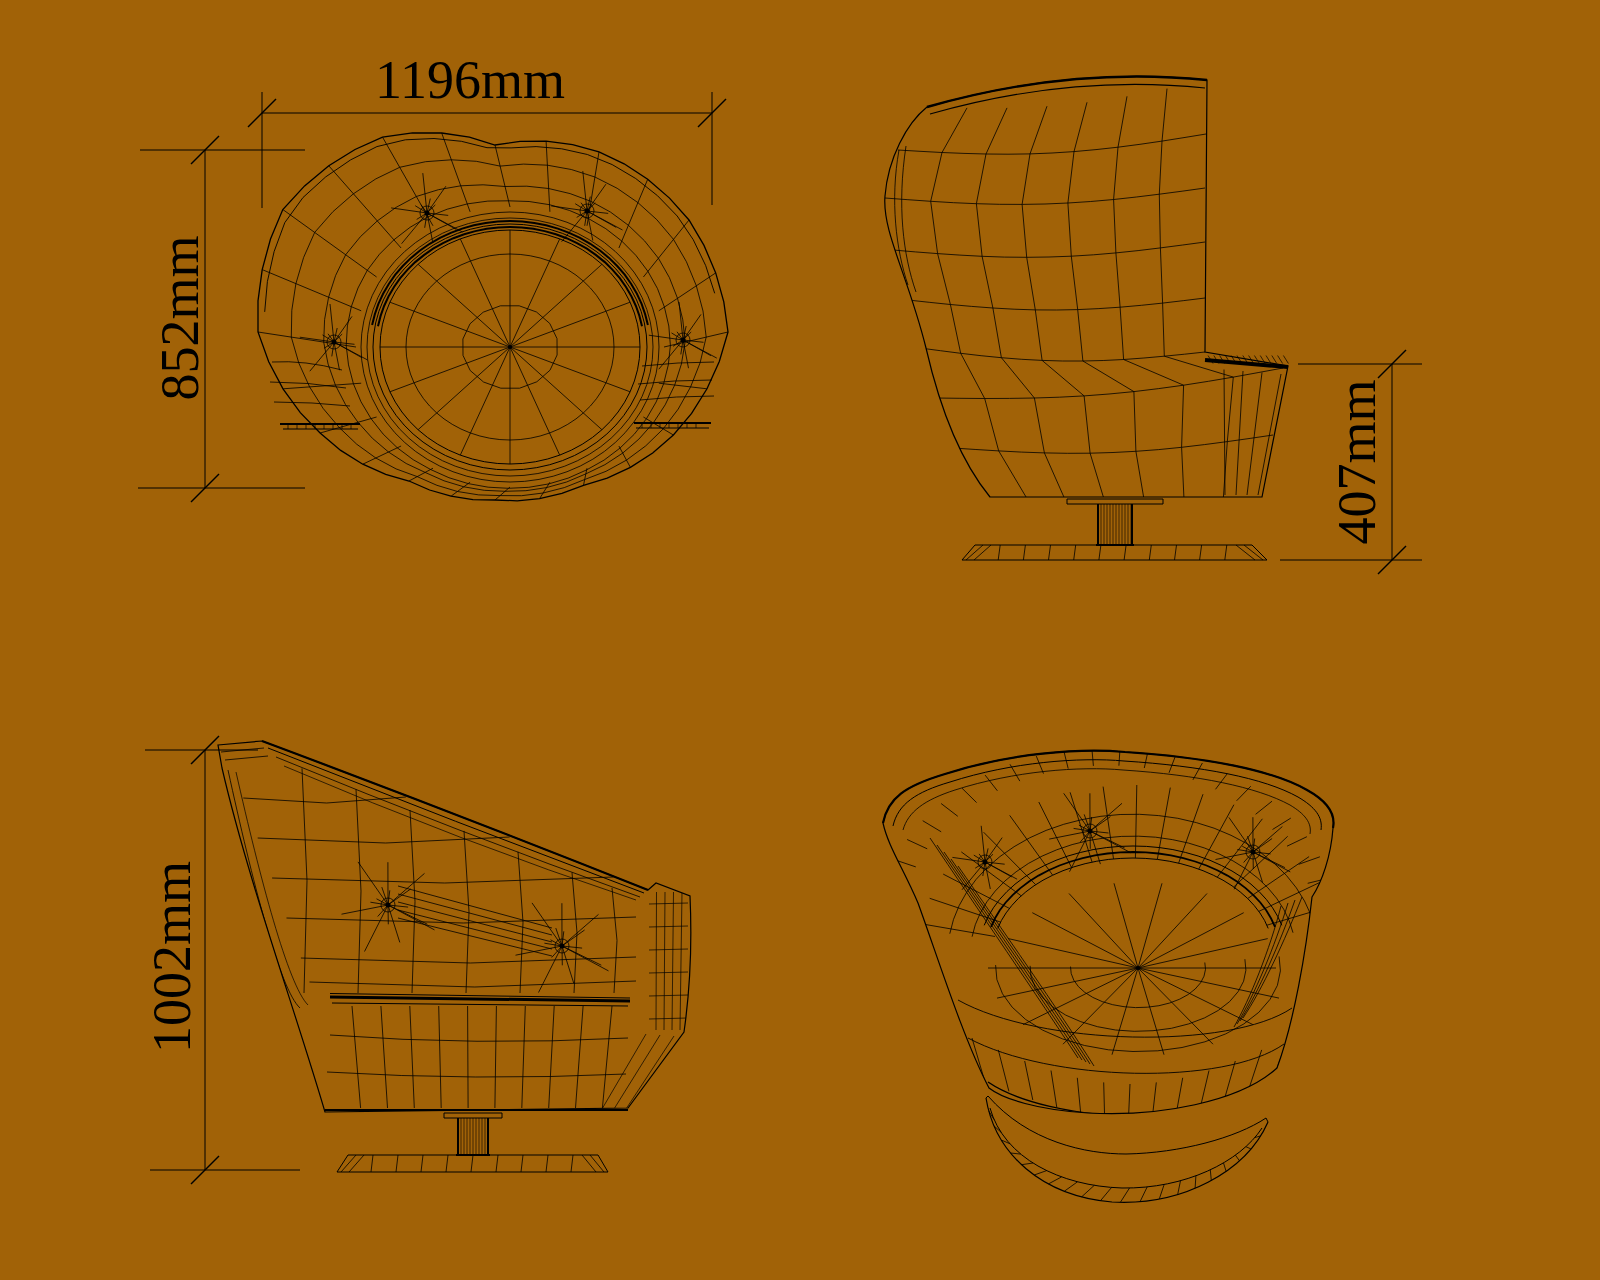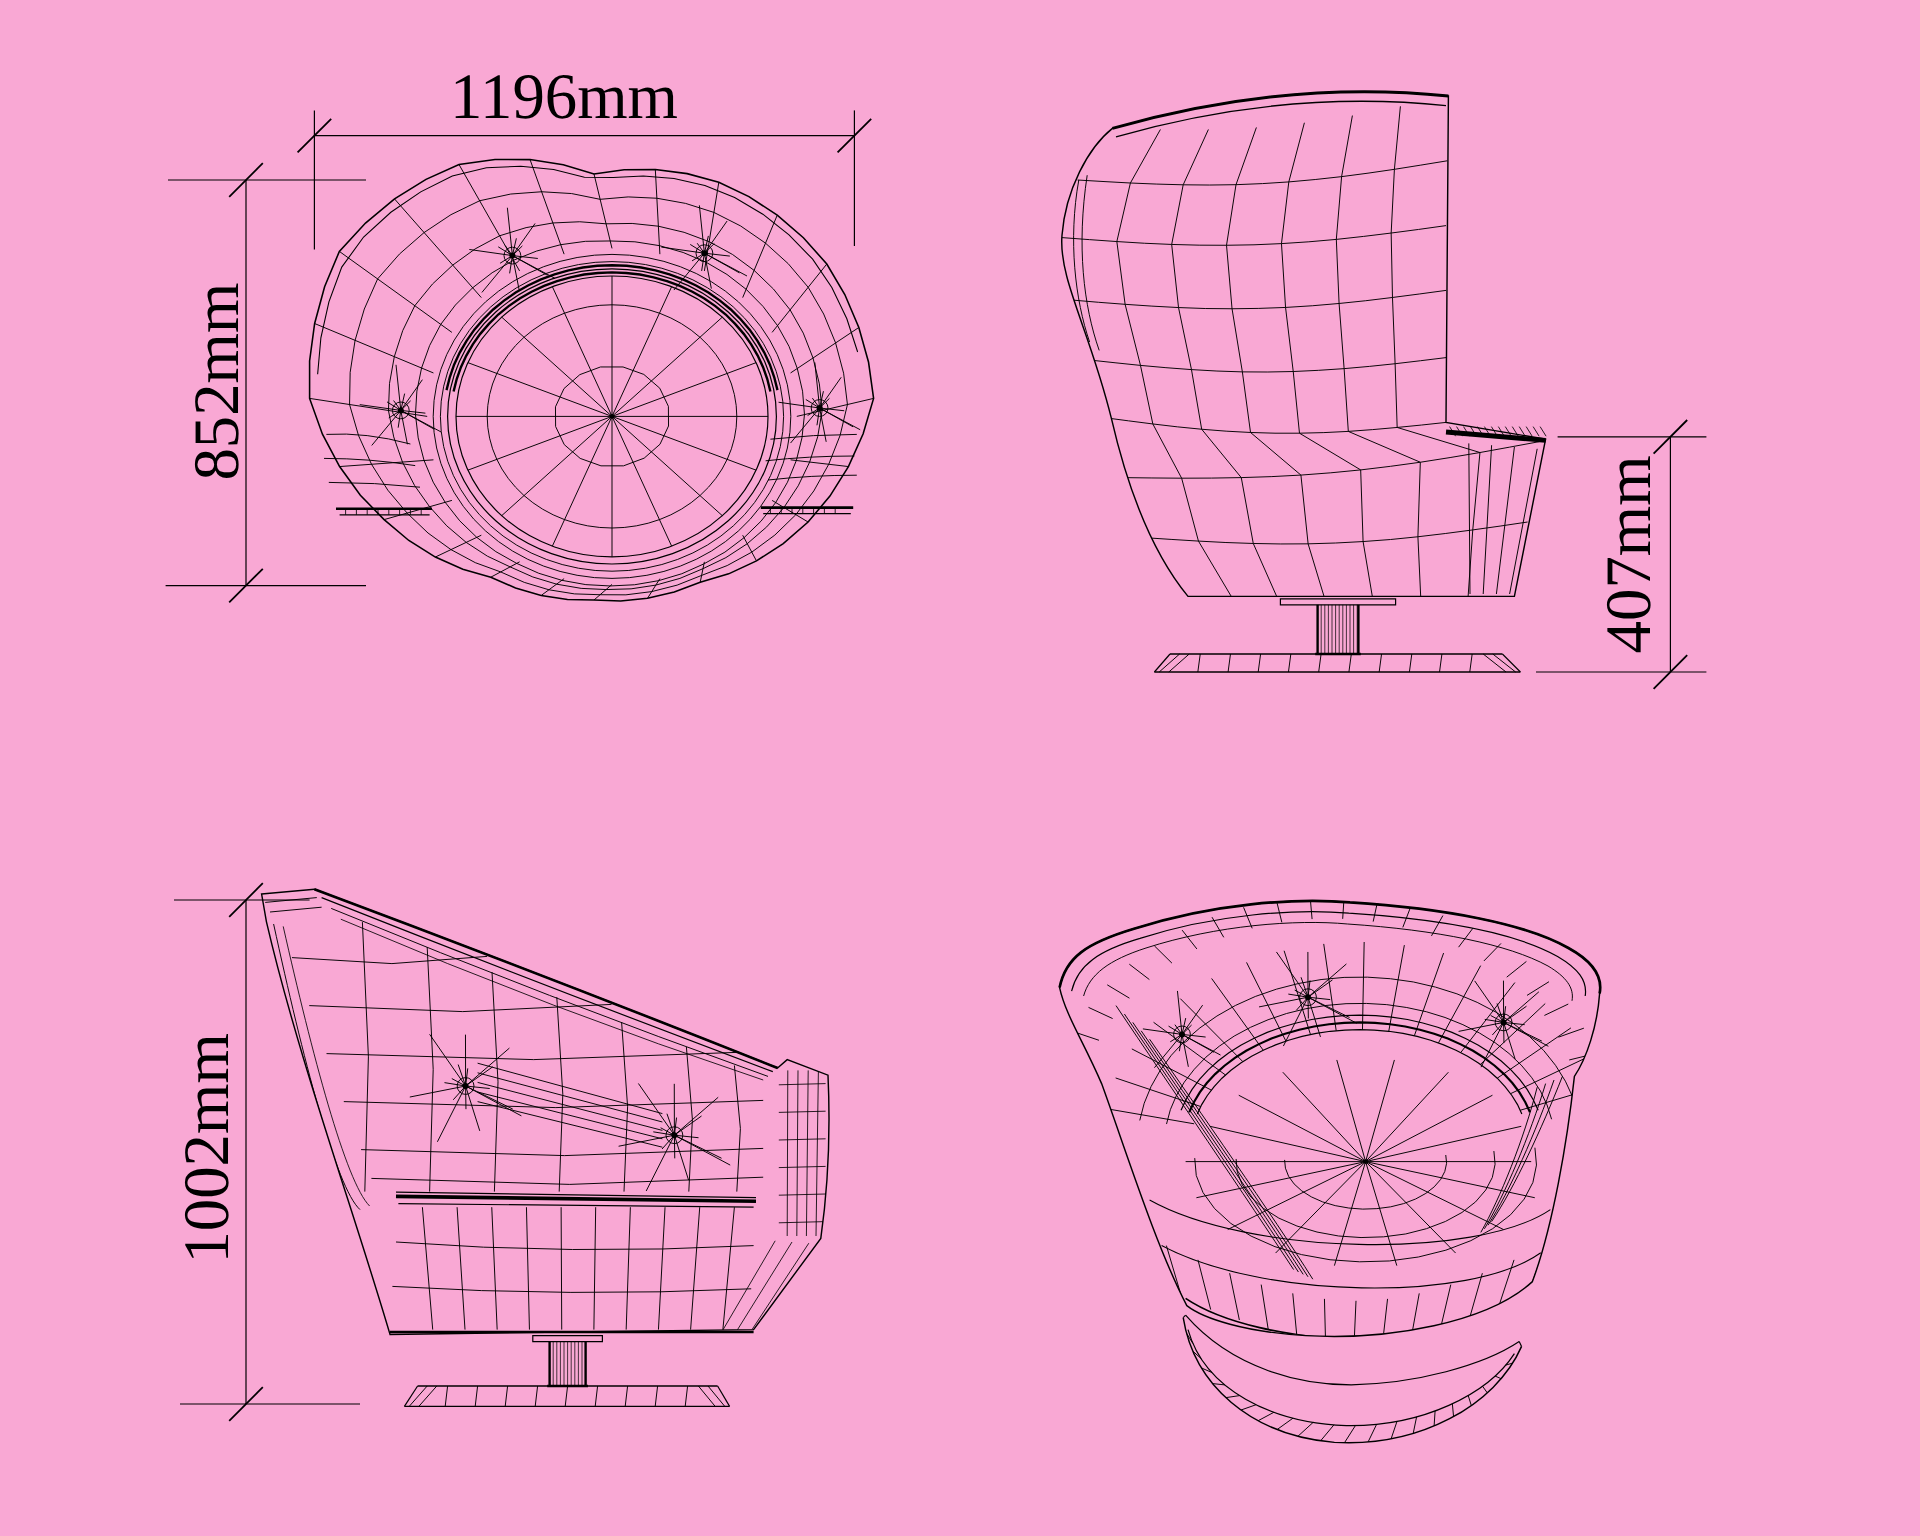--- a/index.html
+++ b/index.html
@@ -1,16 +1,16 @@
 <!DOCTYPE html>
 <html><head>
 <meta charset="utf-8">
 <style>
   html,body{margin:0;padding:0;background:#ffffff;}
-  .canvas{position:relative;width:1600px;height:1280px;background:#f9a8d4;overflow:hidden;}
+  .canvas{position:relative;width:1600px;height:1280px;background:#a16207;overflow:hidden;}
   svg{display:block;}
   .dimtxt{font-family:"Liberation Serif","DejaVu Serif",serif;font-size:54px;fill:#000;}
 </style>
 </head>
 <body>
 
 <div class="canvas">
   <svg id="drawing" width="1600" height="1280" viewBox="0 0 1600 1280">
     <defs id="defs1">
         <clipPath id="cpTop">

